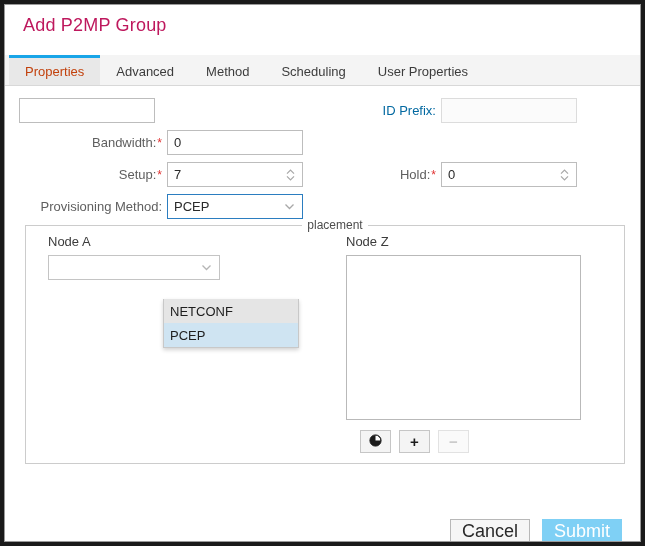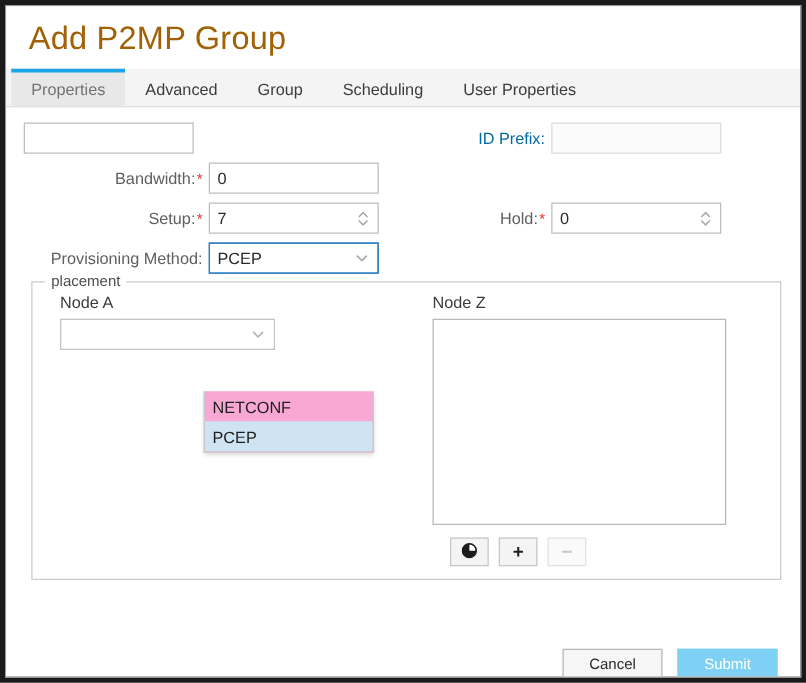--- a/index.html
+++ b/index.html
@@ -18,22 +18,22 @@
     overflow: hidden;
   }
 
   
   #titlebar {
     height: 50px;
     padding: 10px 0 0 18px;
     background: #ffffff;
   }
   #title {
-    font-size: 26px;
-    color: #a16207;
+    font-size: 18px;
+    color: #be185d;
     font-weight: 400;
     letter-spacing: .2px;
   }
 
   
   #tabbar {
     height: 31px;
     background: #f4f4f4;
     border-bottom: 1px solid #d8d8d8;
     display: flex;
@@ -45,21 +45,21 @@
     display: flex; align-items: center;
     padding: 0 16px;
     font-size: 13px;
     color: #3c3c3c;
     cursor: default;
     border-top: 3px solid transparent;
   }
   .tab.active {
     background: #e8e8e8;
     border-top: 3px solid #19a5e8;
-    color: #737373;
+    color: #c2410c;
   }
 
   
   #body {
     position: relative;
     padding: 0;
     height: calc(100% - 81px);
     background: #ffffff;
   }
 
@@ -124,23 +124,23 @@
   .spin {
     width: 11px; height: 16px;
     flex: 0 0 auto;
     margin-left: 4px;
   }
 
   
   #dropdown {
     position: absolute;
     left: 158px;
-    top: 227px;
+    top: 213px;
     width: 136px;
-    background: #f9a8d4;
+    background: #e5e5e5;
     border: 1px solid #c8c8c8;
     border-top: none;
     box-shadow: 0 2px 4px rgba(0,0,0,.18);
     z-index: 50;
   }
   .opt {
     height: 24px;
     display: flex; align-items: center;
     padding: 0 6px;
     font-size: 13px;
@@ -154,20 +154,21 @@
     left: 18px; top: 132px;
     width: 600px; height: 246px;
     border: 1px solid #cccccc;
     padding: 0;
   }
   #placement legend {
     font-size: 12px;
     color: #4d4d4d;
     margin-left: 10px;
     padding: 0 5px;
+    text-align: center;
   }
   .panes { display: flex; padding: 2px 0 0 0; gap: 28px; }
   .pane { padding-left: 22px; }
   .pane.z { padding-left: 98px; }
   .panehdr {
     font-size: 13px;
     color: #3c3c3c;
     margin-bottom: 6px;
   }
   .nodeA-select {
@@ -211,21 +212,21 @@
     height: 52px;
     background: #ffffff;
     display: flex;
     align-items: center;
     justify-content: flex-end;
     padding-right: 18px;
     gap: 12px;
   }
   .btn {
     min-width: 80px; height: 25px;
-    font-size: 12px;
+    font-size: 18px;
     display: flex; align-items: center; justify-content: center;
     cursor: pointer;
     margin-top: 32px;
   }
   .btn.cancel {
     background: #f6f6f6;
     border: 1px solid #b8b8b8;
     color: #2a2a2a;
   }
   .btn.submit {
@@ -239,21 +240,21 @@
 
 <div id="window">
 
   <div id="titlebar">
     <div id="title">Add P2MP Group</div>
   </div>
 
   <div id="tabbar">
     <div class="tab active">Properties</div>
     <div class="tab">Advanced</div>
-    <div class="tab">Group</div>
+    <div class="tab">Method</div>
     <div class="tab">Scheduling</div>
     <div class="tab">User Properties</div>
   </div>
 
   <div id="body">
 
     <div class="formgrid">
 
       <div class="row">
         <div class="col left">

